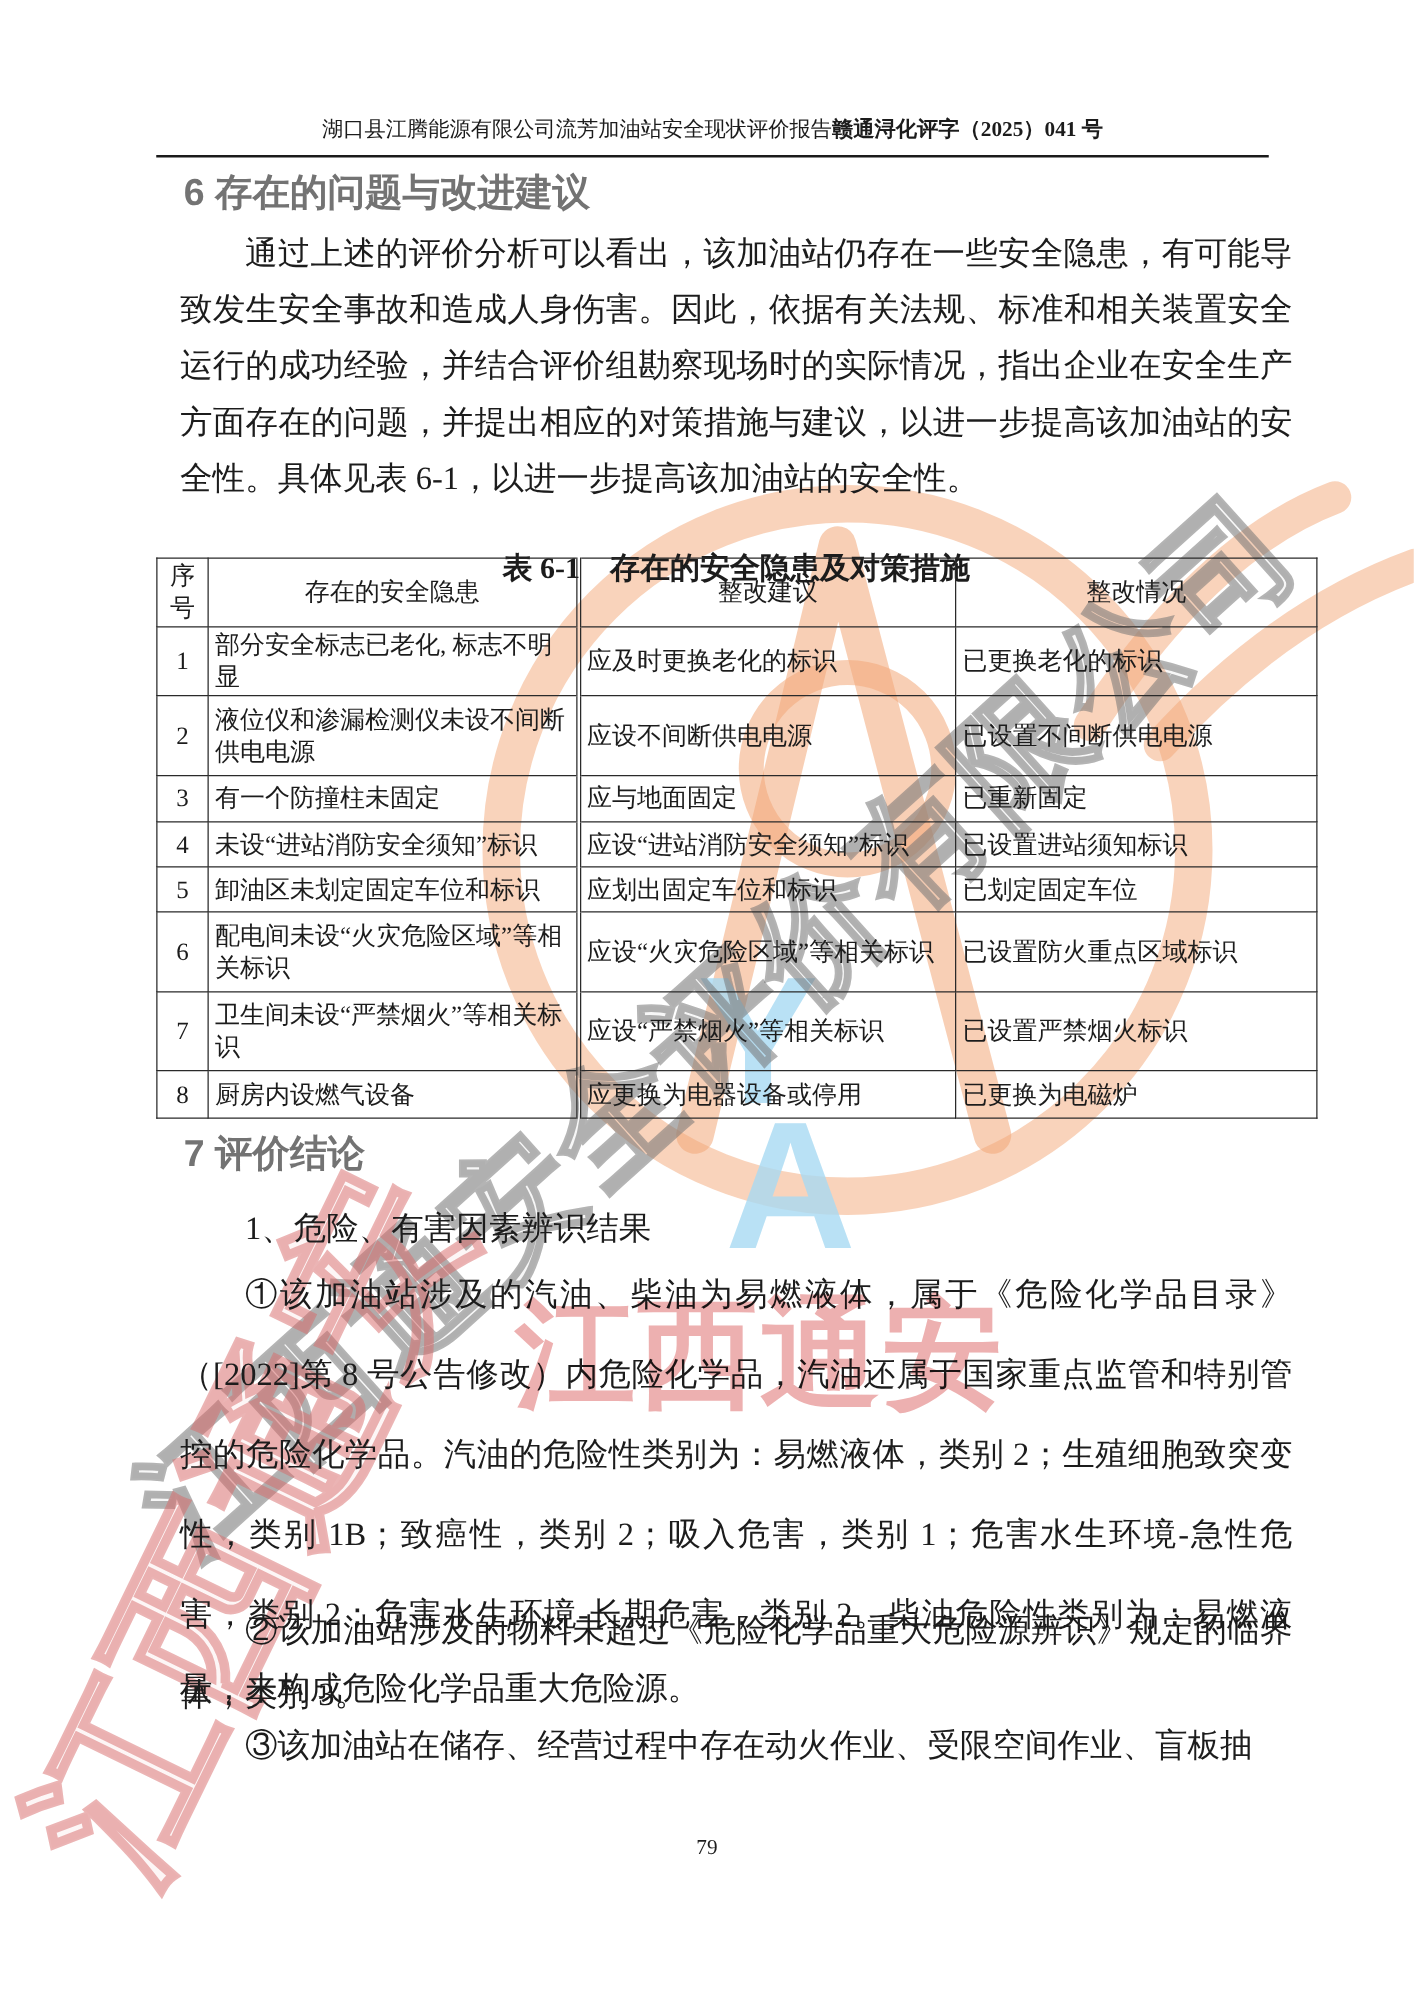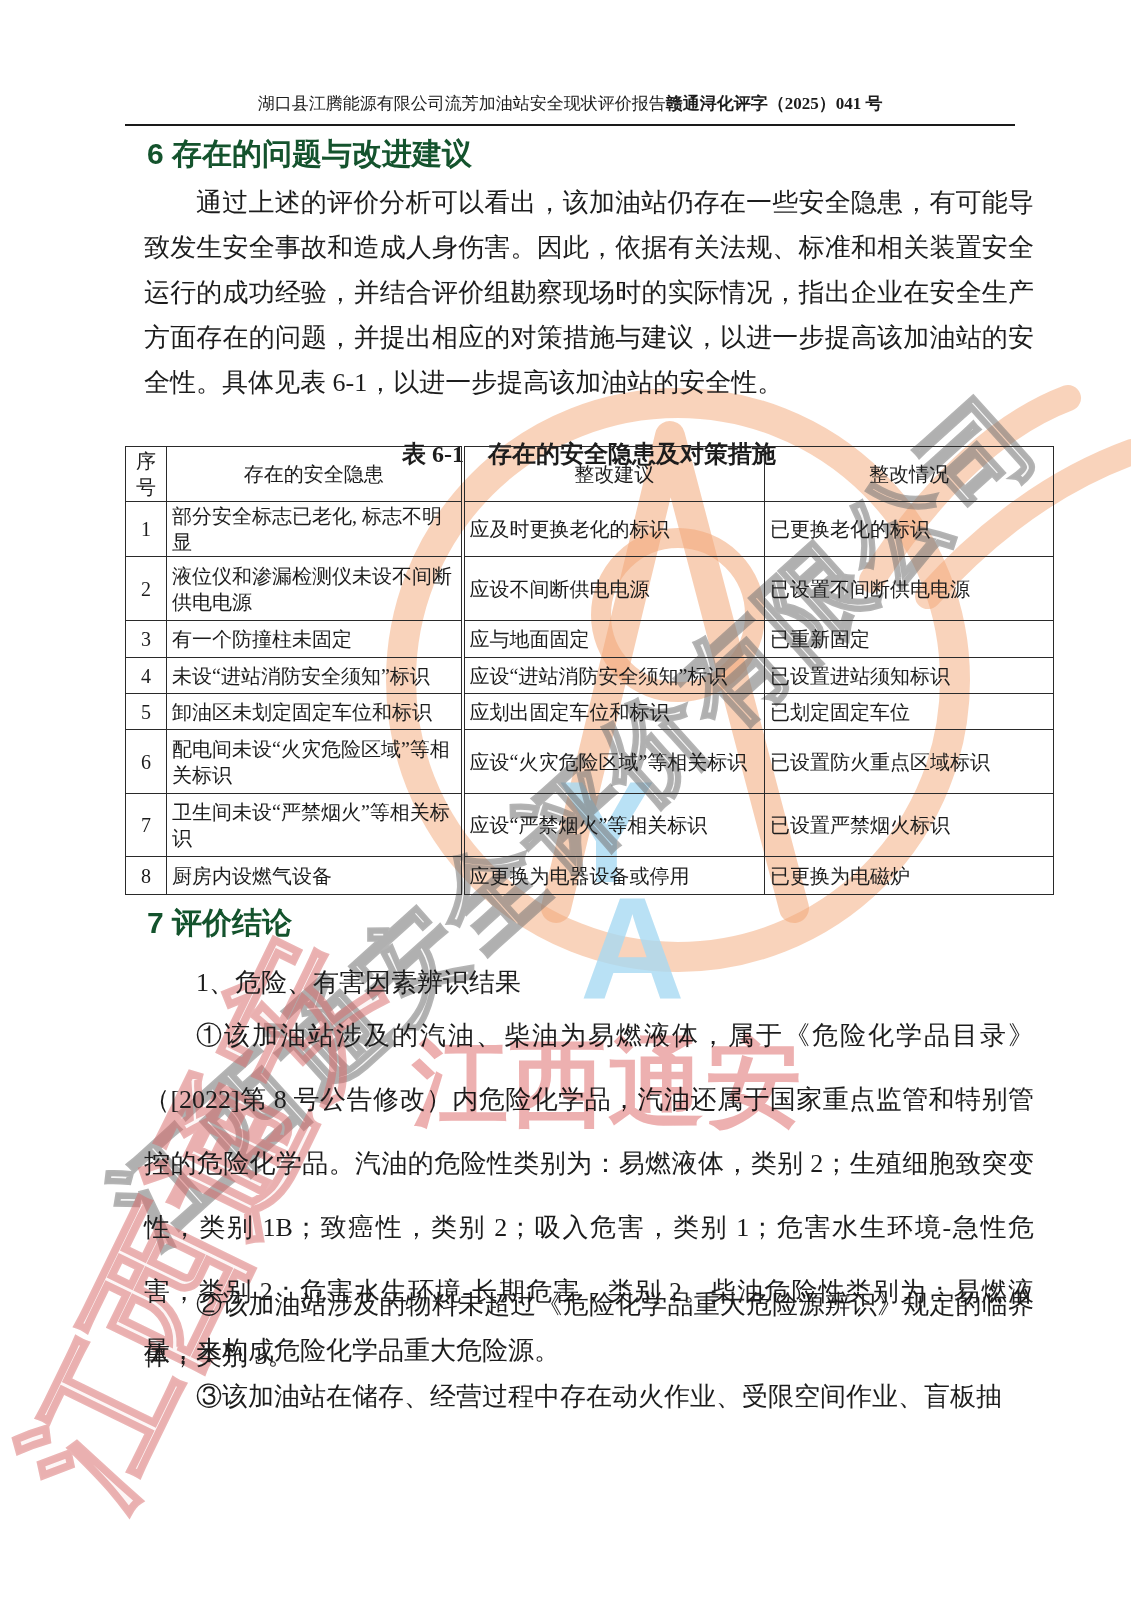--- a/index.html
+++ b/index.html
@@ -31,21 +31,21 @@
     font-size:96px;letter-spacing:2px;
     color:rgba(214,80,80,0.45);mix-blend-mode:multiply;
   }
   
   .content{position:absolute;inset:0;z-index:1;}
   .hdr{position:absolute;top:92px;left:125px;width:890px;display:flex;justify-content:center;font-size:17px;}
   .hdr-right{font-weight:bold;}
   .rule{position:absolute;top:124px;left:125px;width:890px;height:2px;background:#1a1a1a;}
   .h-sec{
     position:absolute;left:147px;
-    font-family:"Liberation Sans", sans-serif;font-weight:bold;font-size:30px;color:#14532d;
+    font-family:"Liberation Sans", sans-serif;font-weight:bold;font-size:30px;color:#737373;
   }
   .h6{top:134px;}
   .h7{top:903px;}
   .para{
     position:absolute;left:125px;width:890px;
     font-size:26px;line-height:45px;text-align:justify;text-indent:52px;margin-left:19px;
   }
   .p-intro{top:180px;}
   .p71{top:960px;text-align:left;}
   .p72{top:1004px;line-height:64px;}
@@ -166,13 +166,14 @@
   </tbody>
     </table>
 
   <div class="h-sec h7">7 评价结论</div>
 
   <div class="para p71">1、危险、有害因素辨识结果</div>
   <div class="para p72">①该加油站涉及的汽油、柴油为易燃液体，属于《危险化学品目录》（[2022]第 8 号公告修改）内危险化学品，汽油还属于国家重点监管和特别管控的危险化学品。汽油的危险性类别为：易燃液体，类别 2；生殖细胞致突变性，类别 1B；致癌性，类别 2；吸入危害，类别 1；危害水生环境-急性危害，类别 2；危害水生环境-长期危害，类别 2。柴油危险性类别为：易燃液体，类别 3。</div>
   <div class="para p74">③该加油站在储存、经营过程中存在动火作业、受限空间作业、盲板抽</div>
   <div class="para p73">②该加油站涉及的物料未超过《危险化学品重大危险源辨识》规定的临界量，未构成危险化学品重大危险源。</div>
 
+  <div class="pagenum">79</div>
 </div>
 
 </body></html>

